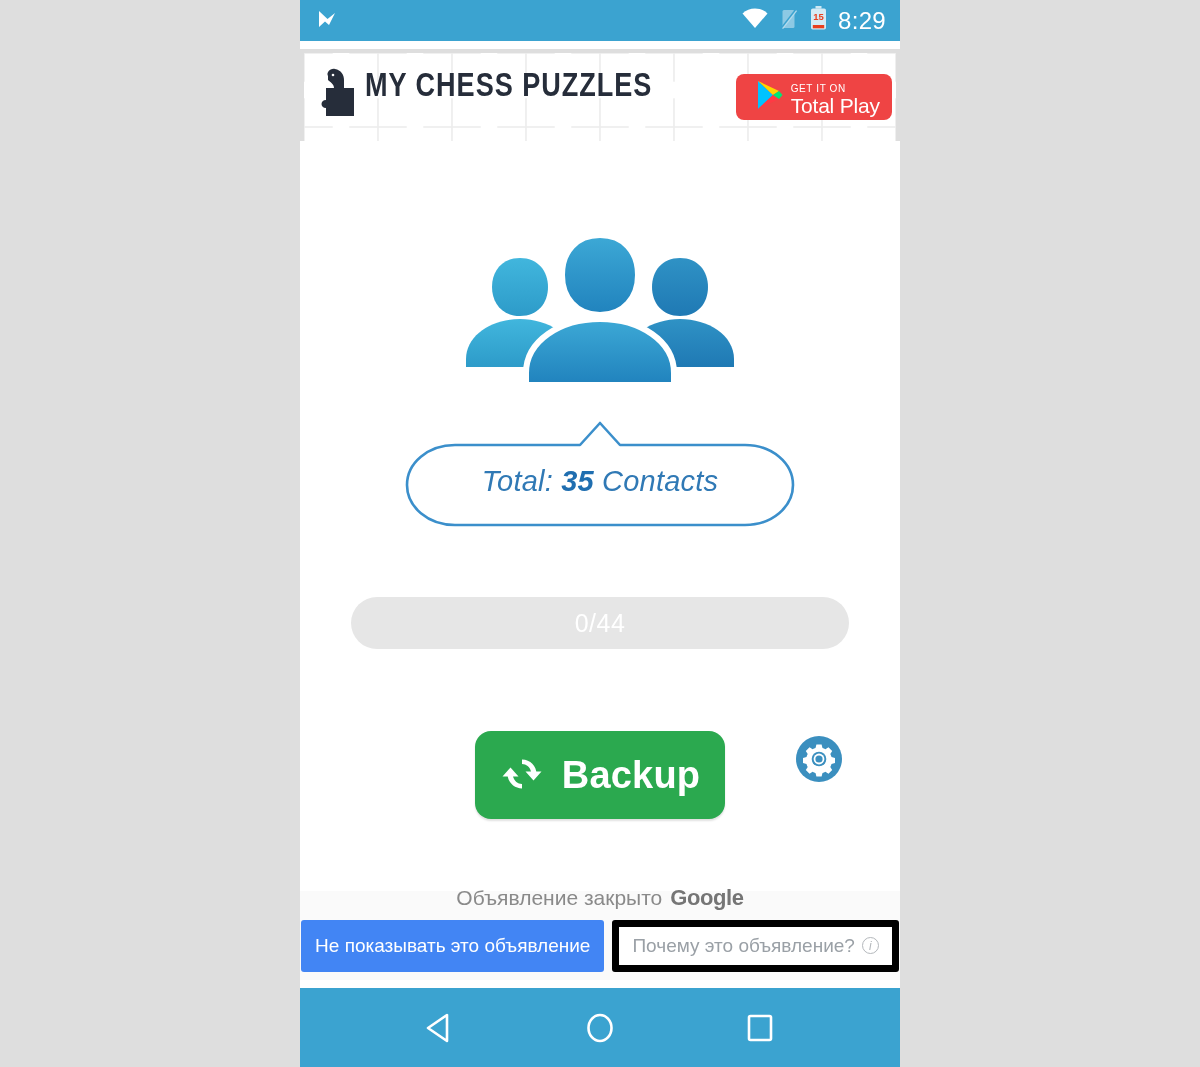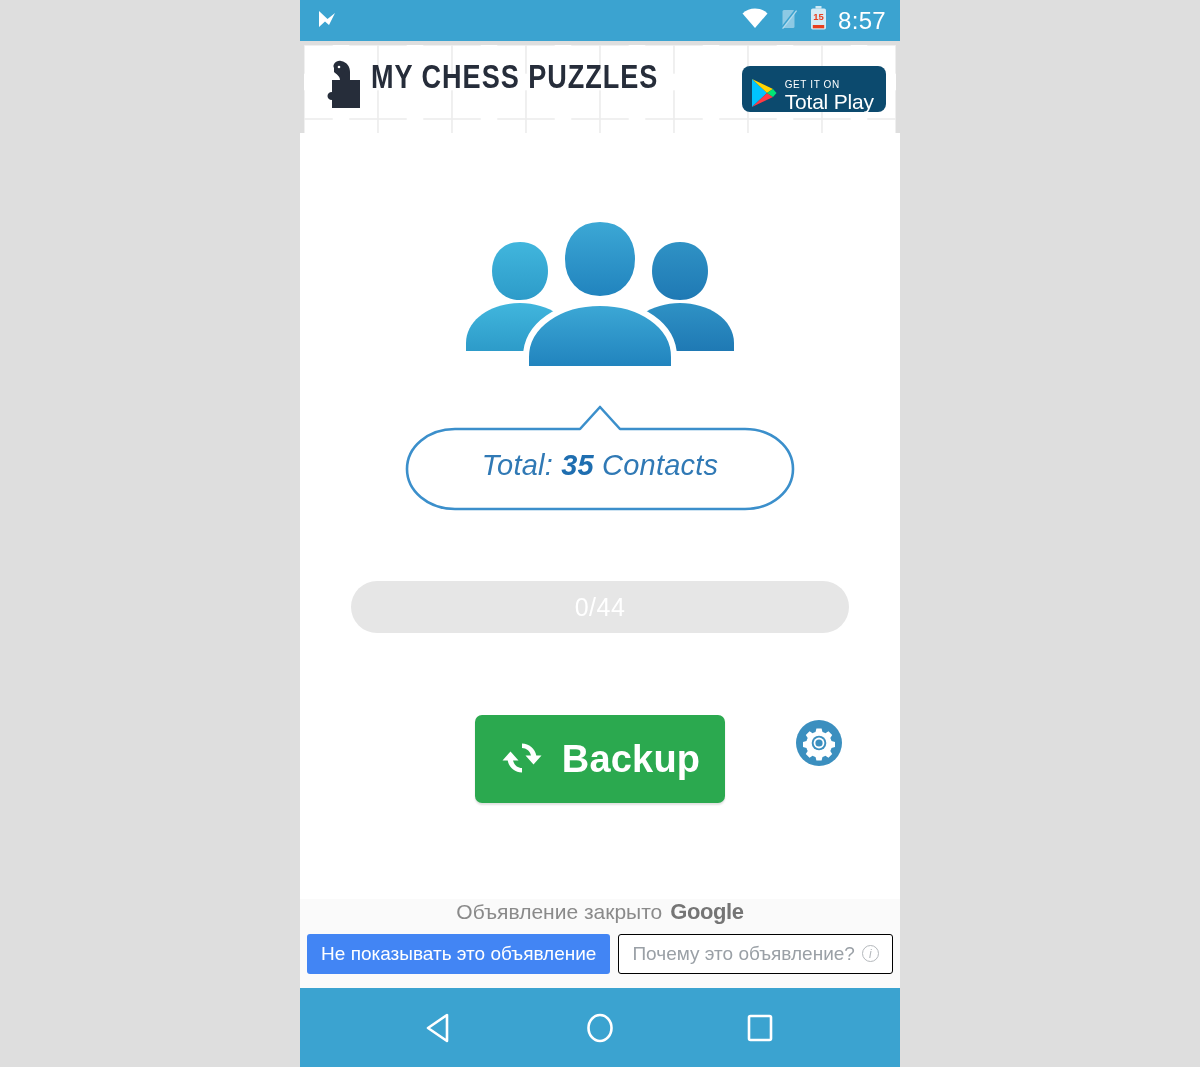--- a/index.html
+++ b/index.html
@@ -6,21 +6,21 @@
   html, body {
     width:1200px; height:1067px;
     background:#dedede;
     font-family:"Liberation Sans", sans-serif;
     overflow:hidden;
   }
   .phone {
     position:absolute; left:300px; top:0;
     width:600px; height:1067px;
     background:#ffffff;
-    display:flex; flex-direction:column;
+    display:flex; flex-direction:column;gap:8px;
   }
 
   
   .statusbar {
     height:41px; background:#3ba3d0;
     display:flex; align-items:center;
     padding:0 14px 0 16px;
     color:#ffffff; flex:none;
   }
   .statusbar .left { display:flex; align-items:center; gap:8px; }
@@ -42,22 +42,22 @@
     display:flex; align-items:center; gap:20px;
   }
   .brand { display:flex; align-items:flex-start; gap:9px; }
   .brand-text {
     font-family:"Liberation Sans Narrow","Liberation Sans", sans-serif;
     font-size:33px; font-weight:700; color:#262d3a;
     letter-spacing:1.2px; transform:scaleX(.82); transform-origin:left center;
     white-space:nowrap;
   }
   .gp-badge {
-    background:#0c4a6e; border-radius:8px; height:46px;
-    display:flex; align-items:flex-end; gap:8px; padding:0 12px 0 8px;
+    background:#ef4444; border-radius:8px; height:46px;
+    display:flex; align-items:center; gap:8px; padding:0 12px 0 20px;
   }
   .gp-text { color:#fff; line-height:1; }
   .gp-top { font-size:10px; letter-spacing:.6px; }
   .gp-bot { font-size:21px; font-weight:400; margin-top:2px; letter-spacing:-.2px; }
 
   
   .content {
     flex:1; background:#ffffff; position:relative;
     display:flex; flex-direction:column; align-items:center;
   }
@@ -76,21 +76,21 @@
     background:#e6e6e6; display:flex; align-items:center; justify-content:center;
     position:relative; overflow:hidden;
   }
   .progress-fill {
     position:absolute; left:0; top:0; bottom:0; background:#3ba3d0; width:0%;
   }
   .progress-text { position:relative; color:#ffffff; font-size:25px; letter-spacing:.5px; }
 
   .backup-btn {
     margin-top:82px; width:250px; height:88px; border:none;
-    background:#2ba94f; border-radius:7px; color:#fff;
+    background:#2ba94f; border-radius:16px; color:#fff;
     display:flex; align-items:center; justify-content:center; gap:18px;
     cursor:pointer; box-shadow:0 2px 2px rgba(0,0,0,.12);
   }
   .backup-label { font-size:38px; font-weight:700; letter-spacing:.2px; }
 
   .gear-btn {
     position:absolute; right:58px; top:587px;
     width:46px; height:46px; border:none; background:transparent;
     cursor:pointer; padding:0; line-height:0;
   }
@@ -107,21 +107,21 @@
   .google-word {
     font-size:22px; color:#757575; font-weight:700; letter-spacing:-.4px;
   }
   .adfooter-buttons { display:flex; gap:8px; align-items:stretch; }
   .btn-dismiss {
     background:#4285f4; color:#fff; border:none; border-radius:3px;
     font-size:19px; padding:8px 14px; cursor:pointer; white-space:nowrap;
     font-family:"Liberation Sans", sans-serif;
   }
   .btn-why {
-    background:#fff; color:#9aa0a6; border:1px solid #000000; border-radius:3px;
+    background:#fff; color:#9aa0a6; border:7px solid #000000; border-radius:3px;
     font-size:19px; padding:8px 13px; cursor:pointer; white-space:nowrap;
     display:flex; align-items:center; gap:7px;
     font-family:"Liberation Sans", sans-serif;
   }
   .info-circle {
     width:17px; height:17px; border-radius:50%; border:1.5px solid #b4b8bc;
     display:inline-flex; align-items:center; justify-content:center;
     font-size:12px; color:#b4b8bc; line-height:1; font-style:italic;
   }
 
@@ -160,21 +160,21 @@
         </svg>
       </span>
       <span>
         <svg width="17" height="25" viewBox="0 0 17 25">
           <rect x="5.5" y="0" width="6" height="2.5" fill="#ffffff" opacity="0.75"></rect>
           <rect x="1" y="2.5" width="15" height="21" rx="1.8" fill="#ffffff" opacity="0.78"></rect>
           <rect x="2.8" y="19" width="11.4" height="3.3" fill="#e8401f"></rect>
           <text x="8.5" y="13.6" font-size="9.5" font-weight="bold" fill="#e8401f" text-anchor="middle" font-family="Liberation Sans, sans-serif">15</text>
         </svg>
       </span>
-      <span class="clock">8:57</span>
+      <span class="clock">8:29</span>
     </div>
   </div>
 
   <div class="banner-wrap">
     <div class="banner">
       <svg class="puzzlebg" width="592" height="88" viewBox="0 0 592 88" preserveAspectRatio="none">
         <defs>
           <pattern id="jig" x="0" y="0" width="74" height="74" patternUnits="userSpaceOnUse">
             <path d="M0 0 H28 C28 -6 46 -6 46 0 H74 V28 C80 28 80 46 74 46 V74 H46 C46 80 28 80 28 74 H0 V46 C-6 46 -6 28 0 28 Z" fill="none" stroke="#ececec" stroke-width="1.6"></path>
           </pattern>

